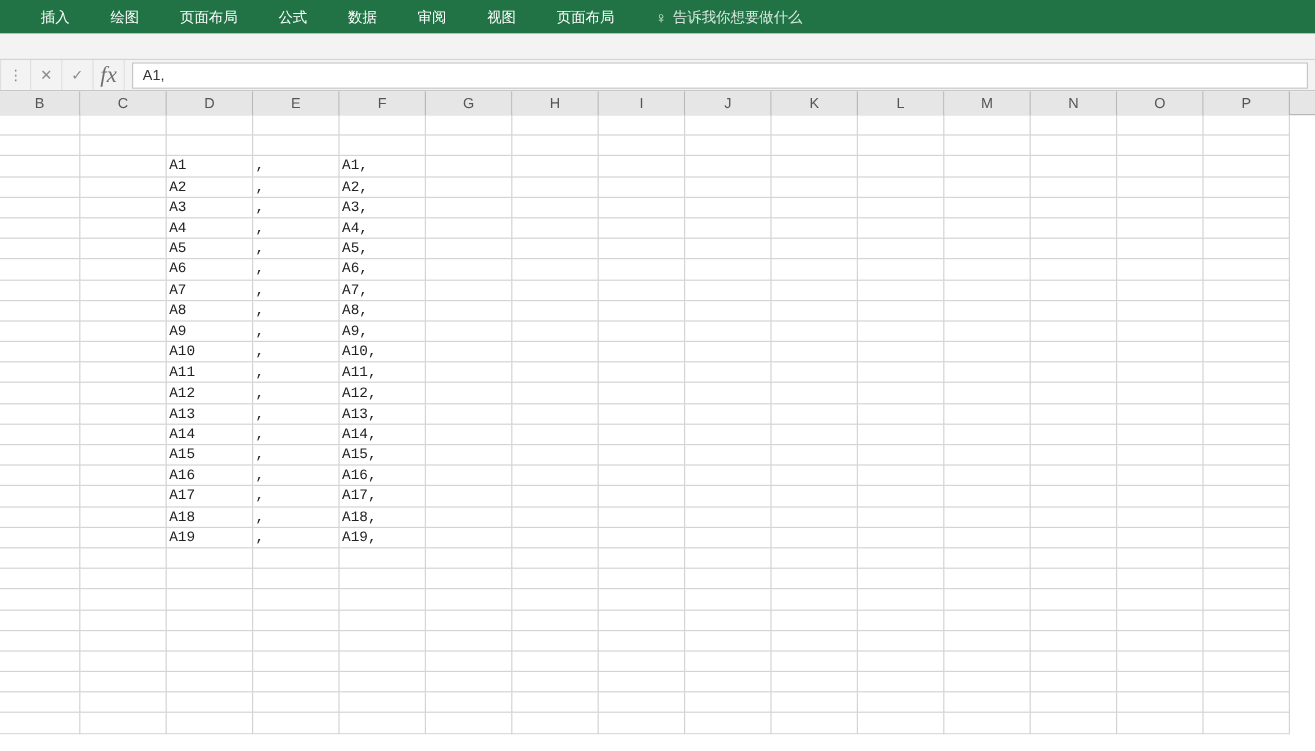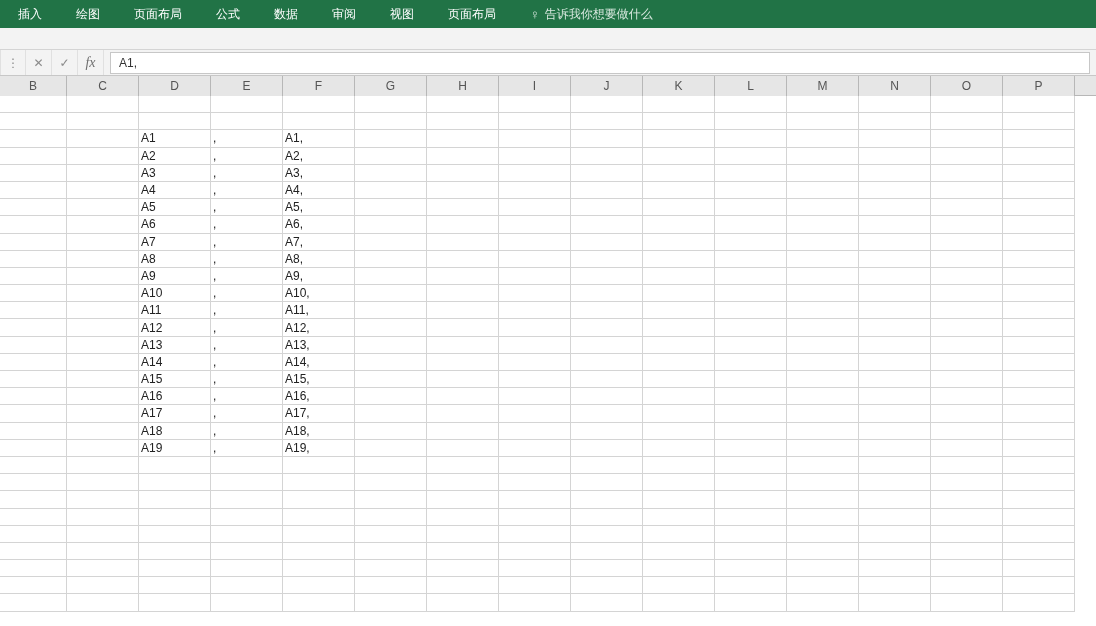--- a/index.html
+++ b/index.html
@@ -13,21 +13,21 @@
       background: #fff;
       width: 1096px;
       height: 626px;
       overflow: hidden;
     }
     .ribbon {
       background: #217346;
       height: 28px;
       display: flex;
       align-items: center;
-      padding-left: 10px;
+      padding-left: 26px;
       gap: 18px;
       color: #fff;
     }
     .ribbon-tab {
       padding: 5px 8px;
       cursor: pointer;
       font-size: 12px;
     }
     .tell-me {
       display: flex;
@@ -68,21 +68,21 @@
       color: #8a8a8a;
       font-size: 12px;
       border-right: 1px solid #e0e0e0;
     }
     .fb-btn:first-child {
       border-left: 1px solid #e0e0e0;
     }
     .fx-label {
       font-style: italic;
       font-family: "Times New Roman", serif;
-      font-size: 14px;
+      font-size: 19px;
       color: #707070;
     }
     .formula-input {
       flex: 1;
       height: 22px;
       margin: 2px 6px;
       border: 1px solid #c7c7c7;
       background: #fff;
       padding: 0 8px;
       font-size: 12px;
@@ -106,20 +106,21 @@
       color: #555;
       font-size: 12px;
     }
     .sheet {
       flex: 1;
       overflow: hidden;
     }
     .row {
       display: flex;
       height: 17.2px;
+      font-family: Liberation Mono, monospace;
     }
     .cell {
       border-right: 1px solid #d4d4d4;
       border-bottom: 1px solid #d4d4d4;
       padding: 0 2px;
       font-size: 12px;
       color: #222;
       display: flex;
       align-items: center;
       overflow: hidden;

